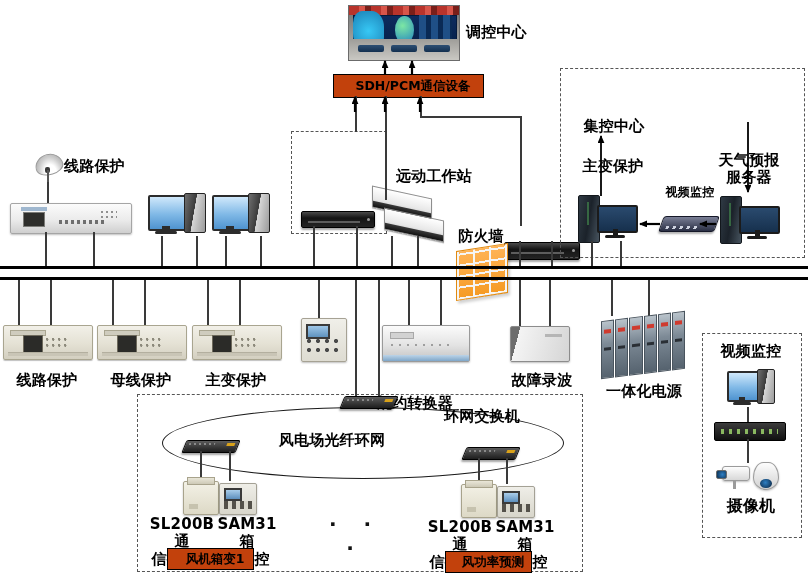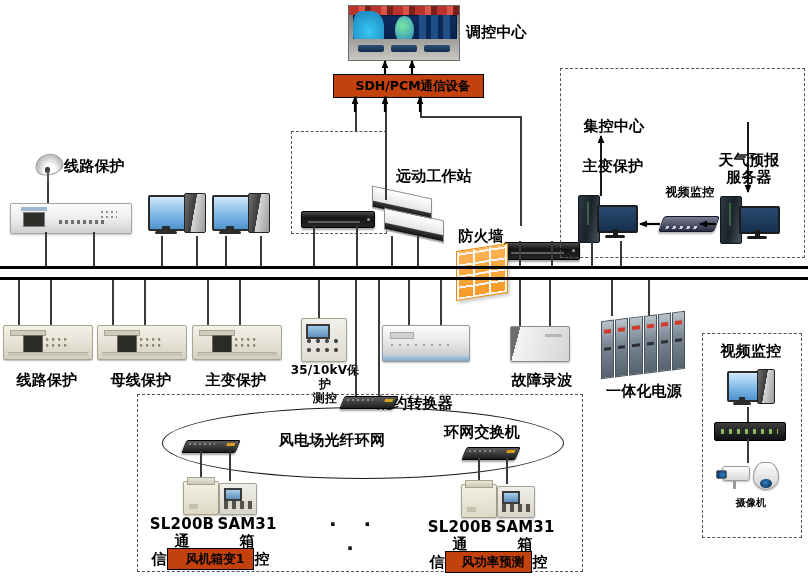--- a/index.html
+++ b/index.html
@@ -5,21 +5,21 @@
   html,body{margin:0;padding:0;background:#fff;}
   body{width:808px;height:576px;overflow:hidden;
        font-family:"DejaVu Sans","Liberation Sans",sans-serif;}
   #stage{position:relative;width:808px;height:576px;background:#fff;}
 
   .lbl{position:absolute;color:#000;font-weight:bold;text-align:center;
        line-height:1.15;white-space:pre-line;letter-spacing:.2px;}
   .lbl.s13{font-size:15px;}
   .lbl.s12{font-size:12px;}
   .lbl.s11{font-size:15px;text-align:center;}
-  .lbl.s10{font-size:10px;}
+  .lbl.s10{font-size:16px;}
 
   
   .vline{position:absolute;background:#3a3a3a;width:1.5px;}
   .hline{position:absolute;background:#3a3a3a;height:1.5px;}
   .bus{position:absolute;background:#000;height:3px;left:0;width:808px;}
 
   
   .solidbox{position:absolute;border:1.4px solid #000;background:#c2410c;
             display:flex;align-items:center;justify-content:center;
             font-weight:bold;color:#000;padding-left:9px;}
@@ -354,22 +354,20 @@
     <div class="kp"></div>
     <div class="ft"></div>
   </div>
   <div class="lbl s13" style="left:192px;top:372px;width:88px;">主变保护</div>
 
   <div class="vline" style="left:318px;top:280px;height:38px;"></div>
   <div class="mu" style="left:301px;top:318px;width:44px;height:42px;">
     <div class="mscr"></div>
     <div class="mk"></div>
   </div>
-  <div class="lbl s12" style="left:288px;top:364px;width:74px;">35/10kV保护
-测控</div>
 
   <div class="vline" style="left:408px;top:280px;height:46px;"></div>
   <div class="vline" style="left:440px;top:280px;height:46px;"></div>
   <div class="conv" style="left:382px;top:325px;width:86px;height:35px;">
     <div class="dots"></div>
   </div>
   <div class="lbl s13" style="left:372px;top:372px;width:86px;margin-top:23px;">规约转换器</div>
 
   <div class="vline" style="left:519px;top:280px;height:46px;"></div>
   <div class="vline" style="left:549px;top:280px;height:46px;"></div>
@@ -400,21 +398,21 @@
   <div class="dvr" style="left:714px;top:422px;width:70px;height:17px;"></div>
   <div class="vline" style="left:747px;top:439px;height:24px;"></div>
   <div class="cam1" style="left:722px;top:466px;width:26px;height:13px;"></div>
   <div class="cam2" style="left:753px;top:462px;width:24px;height:26px;"></div>
   <div class="lbl s10" style="left:702px;top:497px;width:98px;">摄像机</div>
 
   <div class="dashbox" style="left:137px;top:394px;width:444px;height:176px;"></div>
 
   <div class="ring" style="left:162px;top:407px;width:400px;height:70px;"></div>
   <div class="lbl s13" style="left:272px;top:432px;width:120px;">风电场光纤环网</div>
-  <div class="lbl s13" style="left:432px;top:424px;width:100px;">环网交换机</div>
+  <div class="lbl s13" style="left:432px;top:408px;width:100px;">环网交换机</div>
 
   <div class="vline" style="left:355px;top:280px;height:120px;"></div>
   <div class="vline" style="left:378px;top:280px;height:120px;"></div>
   <div class="sw" style="left:342px;top:396px;width:52px;height:11px;"></div>
 
   <div class="sw" style="left:184px;top:440px;width:52px;height:11px;"></div>
   <div class="vline" style="left:200px;top:451px;height:30px;"></div>
   <div class="vline" style="left:229px;top:451px;height:30px;"></div>
   <div class="slbox" style="left:183px;top:481px;width:34px;height:32px;"></div>
   <div class="sam" style="left:219px;top:483px;width:36px;height:30px;">

